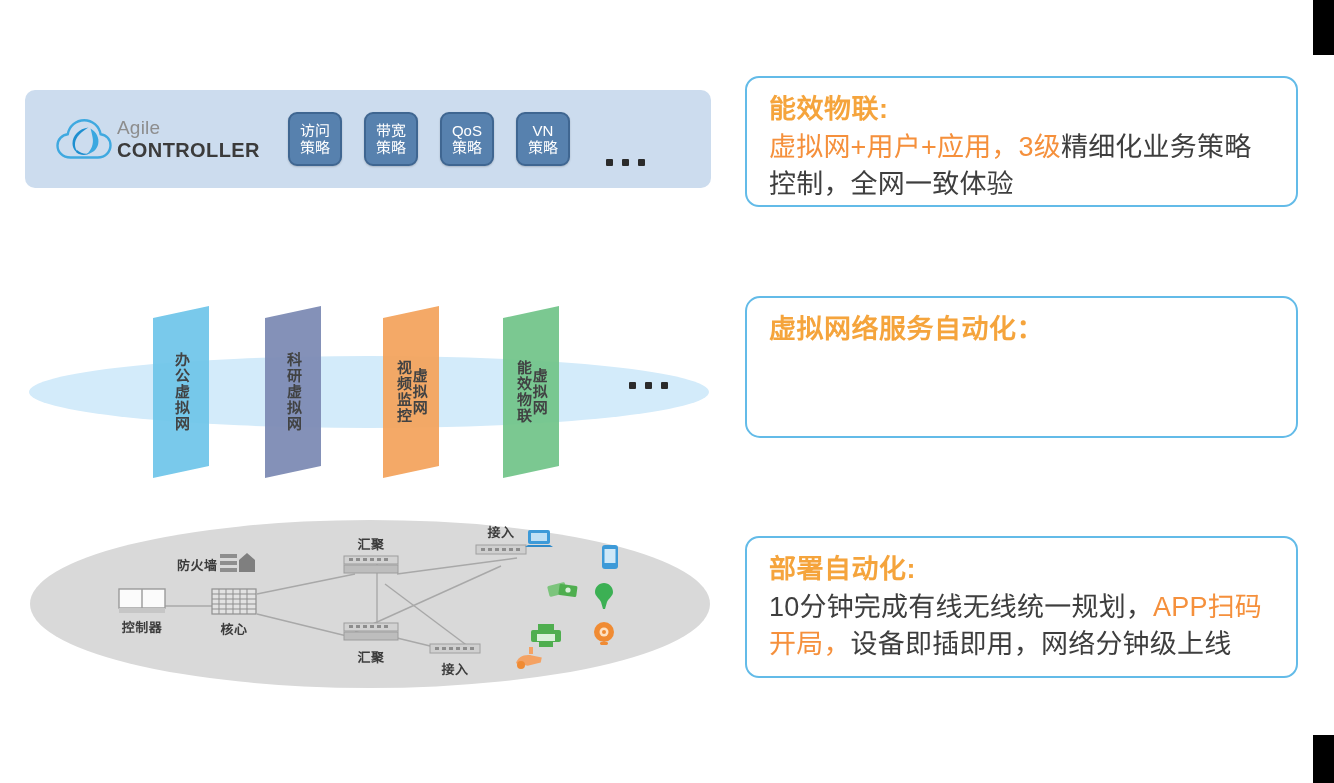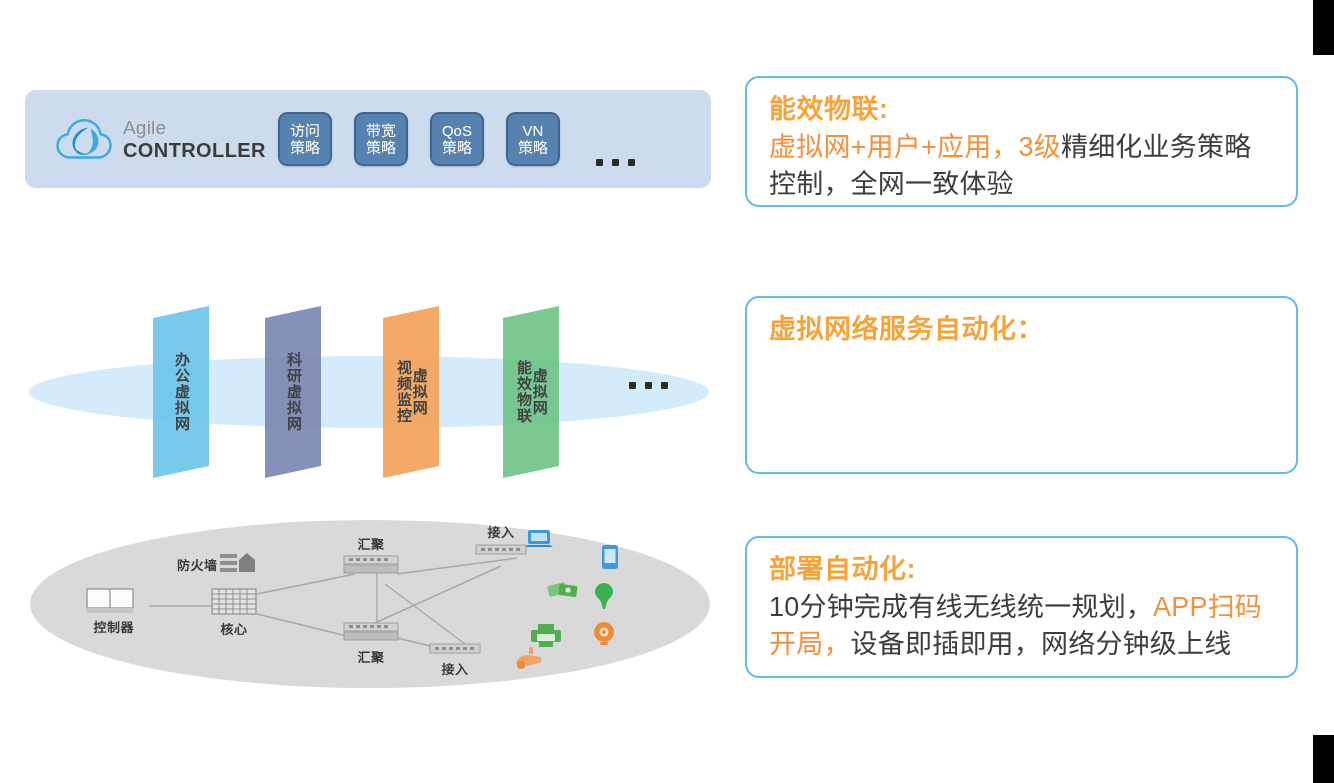--- a/index.html
+++ b/index.html
@@ -53,22 +53,22 @@
     border-radius: 10px;
     display: flex;
     align-items: center;
     padding-left: 30px;
     box-sizing: border-box;
   }
 
   .logo-block {
     display: flex;
     align-items: center;
-    gap: 10px;
-    margin-right: 12px;
+    gap: 4px;
+    margin-right: 28px;
   }
   .cloud-icon { width: 58px; height: 46px; flex: none; }
   .logo-text { display: flex; flex-direction: column; line-height: 1; }
   .logo-agile {
     font-size: 19px;
     color: #8d8d8d;
     letter-spacing: .2px;
     margin-bottom: 3px;
     font-family: "Liberation Sans", sans-serif;
   }
@@ -233,21 +233,21 @@
     position: absolute;
     left: 745px;
     width: 553px;
     border: 2px solid #63bbe8;
     border-radius: 14px;
     background: #ffffff;
     box-sizing: border-box;
     padding: 16px 22px 14px 22px;
   }
   #card-0 { top: 76px;  height: 131px; }
-  #card-1 { top: 296px; height: 178px; }
+  #card-1 { top: 296px; height: 142px; border-radius: 15px; }
   #card-2 { top: 536px; height: 142px; }
 
   .card-title {
     font-size: 27px;
     font-weight: bold;
     color: #f5a43c;
     line-height: 1.15;
     margin: 0 0 4px 0;
     letter-spacing: .5px;
   }
@@ -364,21 +364,21 @@
           <line x1="232" y1="76" x2="330" y2="56"></line>
           <line x1="232" y1="96" x2="330" y2="120"></line>
           <line x1="352" y1="40" x2="352" y2="110" stroke-dasharray="0"></line>
           <line x1="372" y1="56" x2="492" y2="40"></line>
           <line x1="360" y1="66" x2="448" y2="132"></line>
           <line x1="372" y1="120" x2="430" y2="134"></line>
           <line x1="330" y1="114" x2="476" y2="48"></line>
         </g>
       </svg>
 
-      <div class="net-node" style="left:61px; top:70px;align-items:flex-end;">
+      <div class="net-node" style="left:93px; top:70px;">
         <svg width="48" height="26" viewBox="0 0 48 26">
           <rect x="1" y="1" width="46" height="19" fill="#fbfbfb" stroke="#9a9a9a" stroke-width="1.4"></rect>
           <line x1="24" y1="1" x2="24" y2="20" stroke="#9a9a9a" stroke-width="1.4"></line>
           <rect x="1" y="20" width="46" height="5" fill="#c6c6c6"></rect>
         </svg>
         <span class="cap below">控制器</span>
       </div>
 
       <div class="net-node" style="left:152px; top:34px; flex-direction:row; align-items:center; gap:2px;">
         <span class="cap">防火墙</span>

